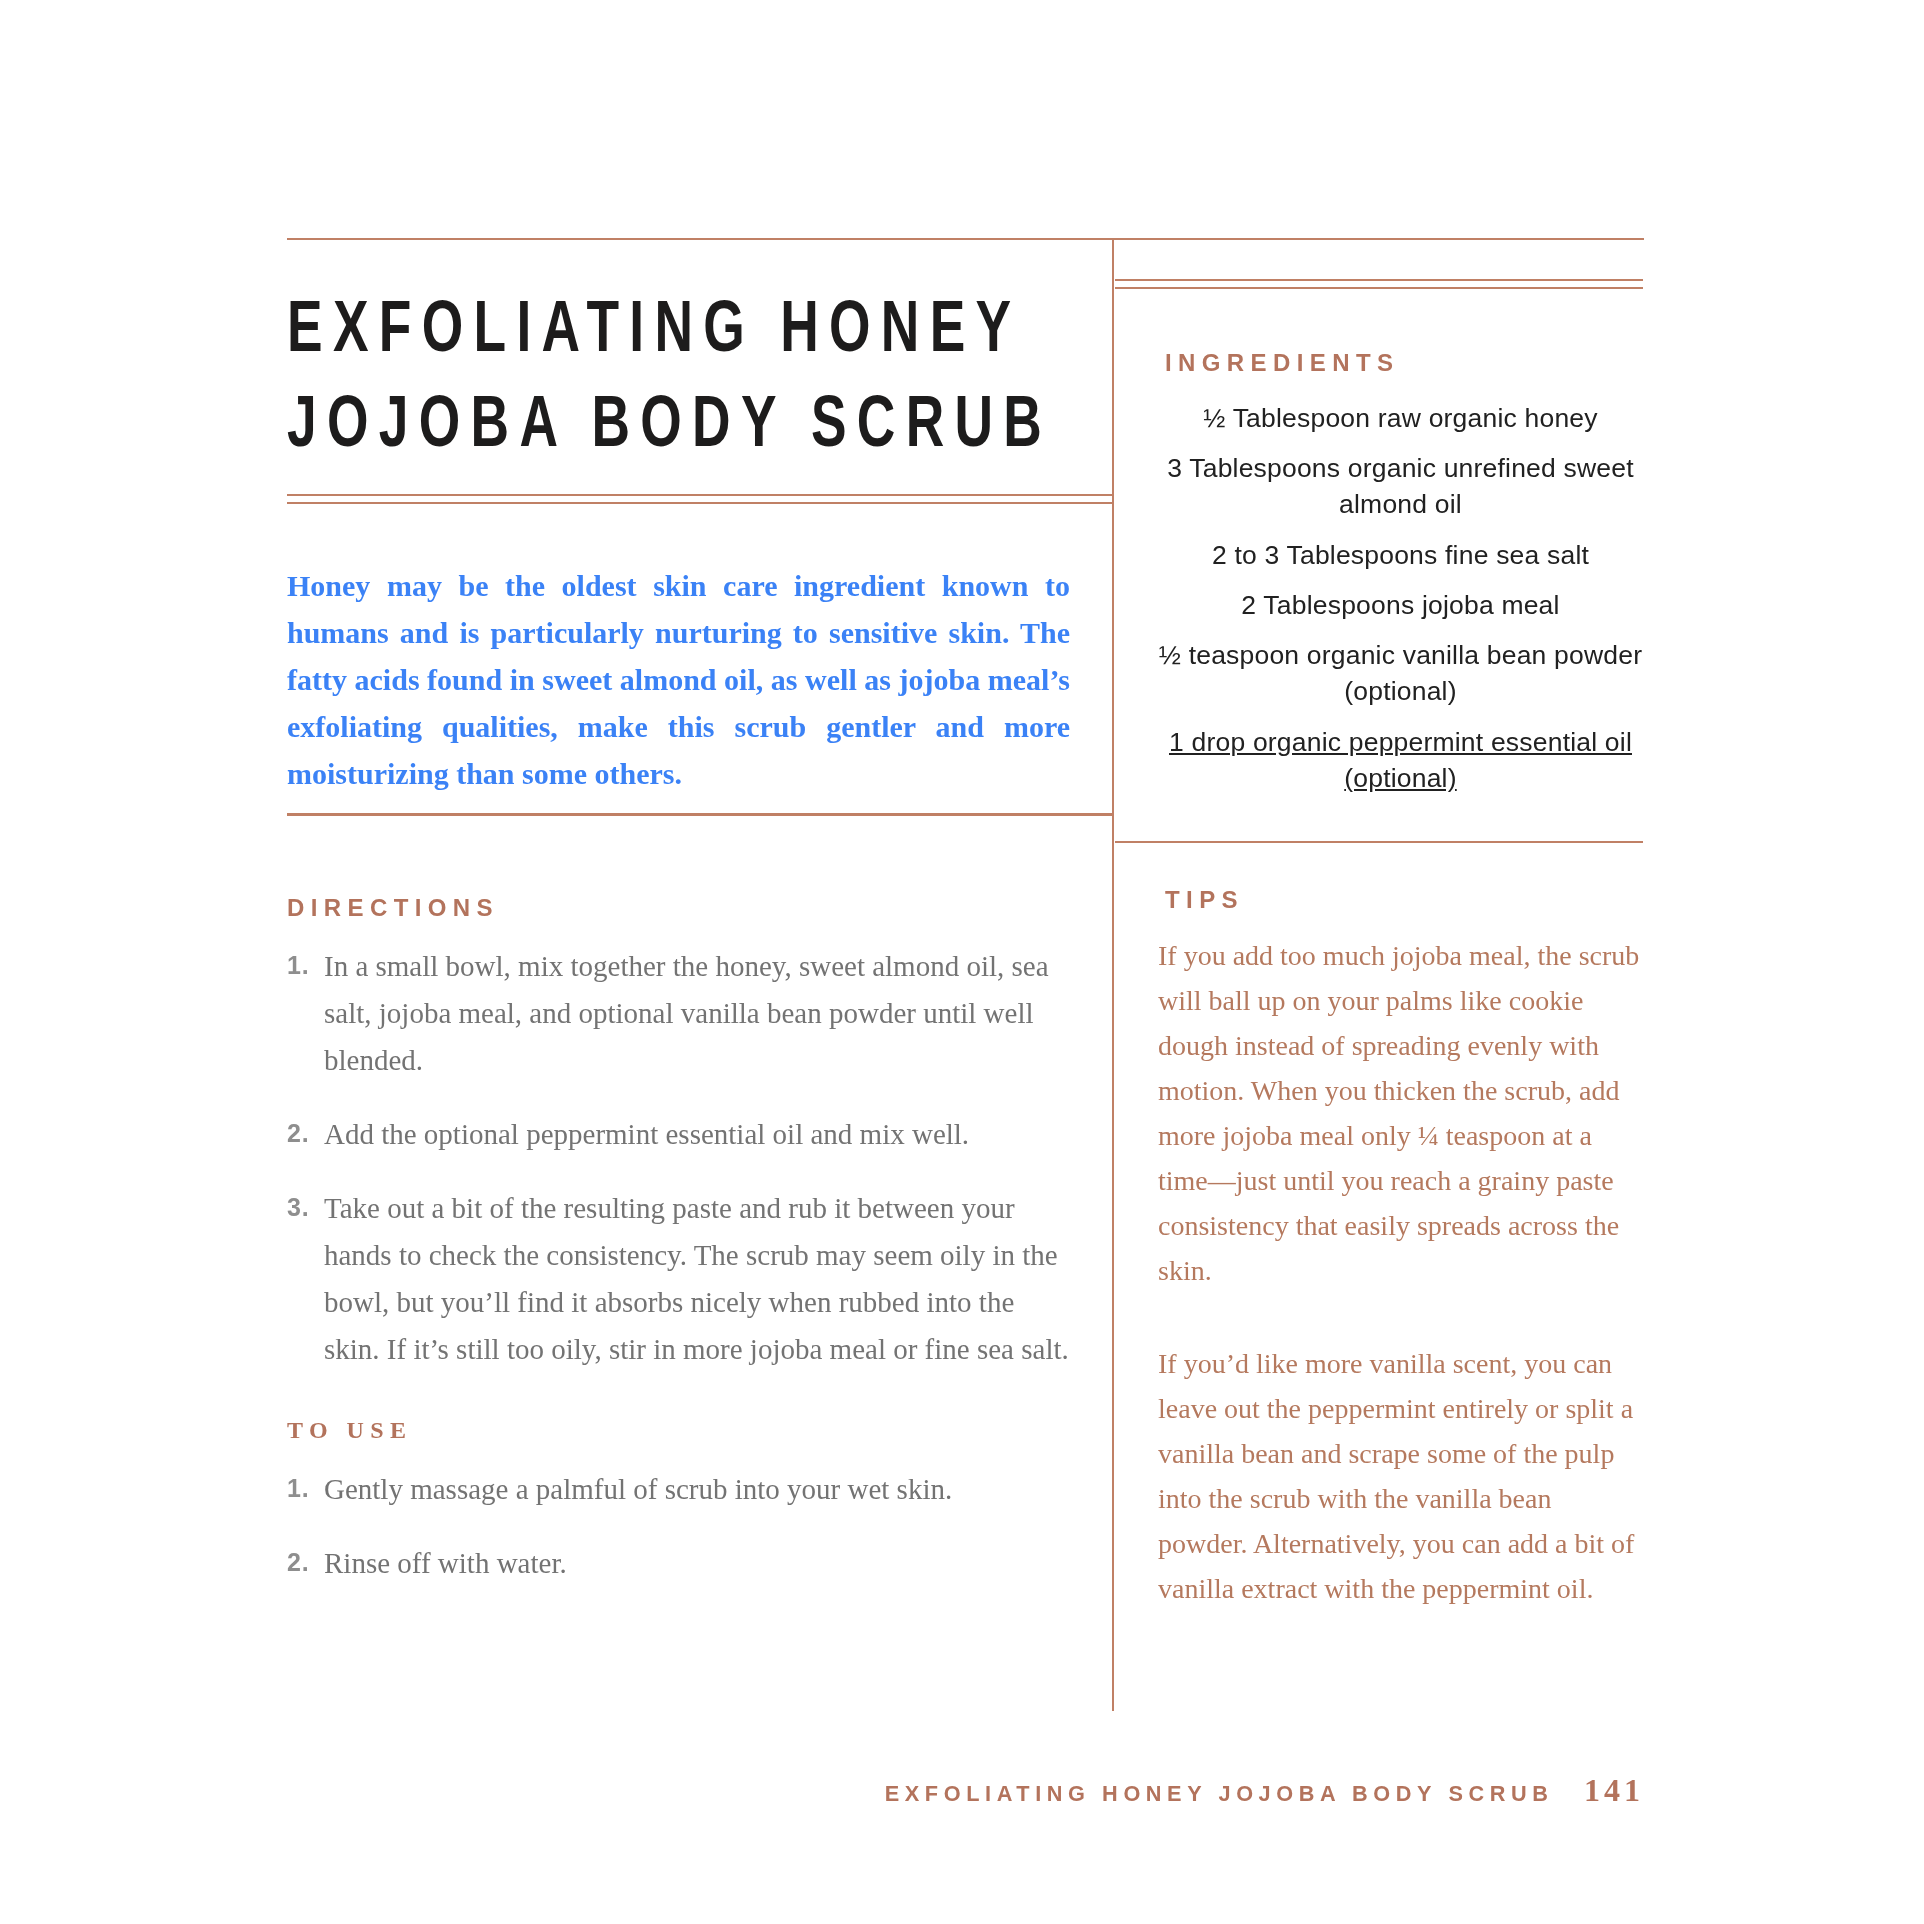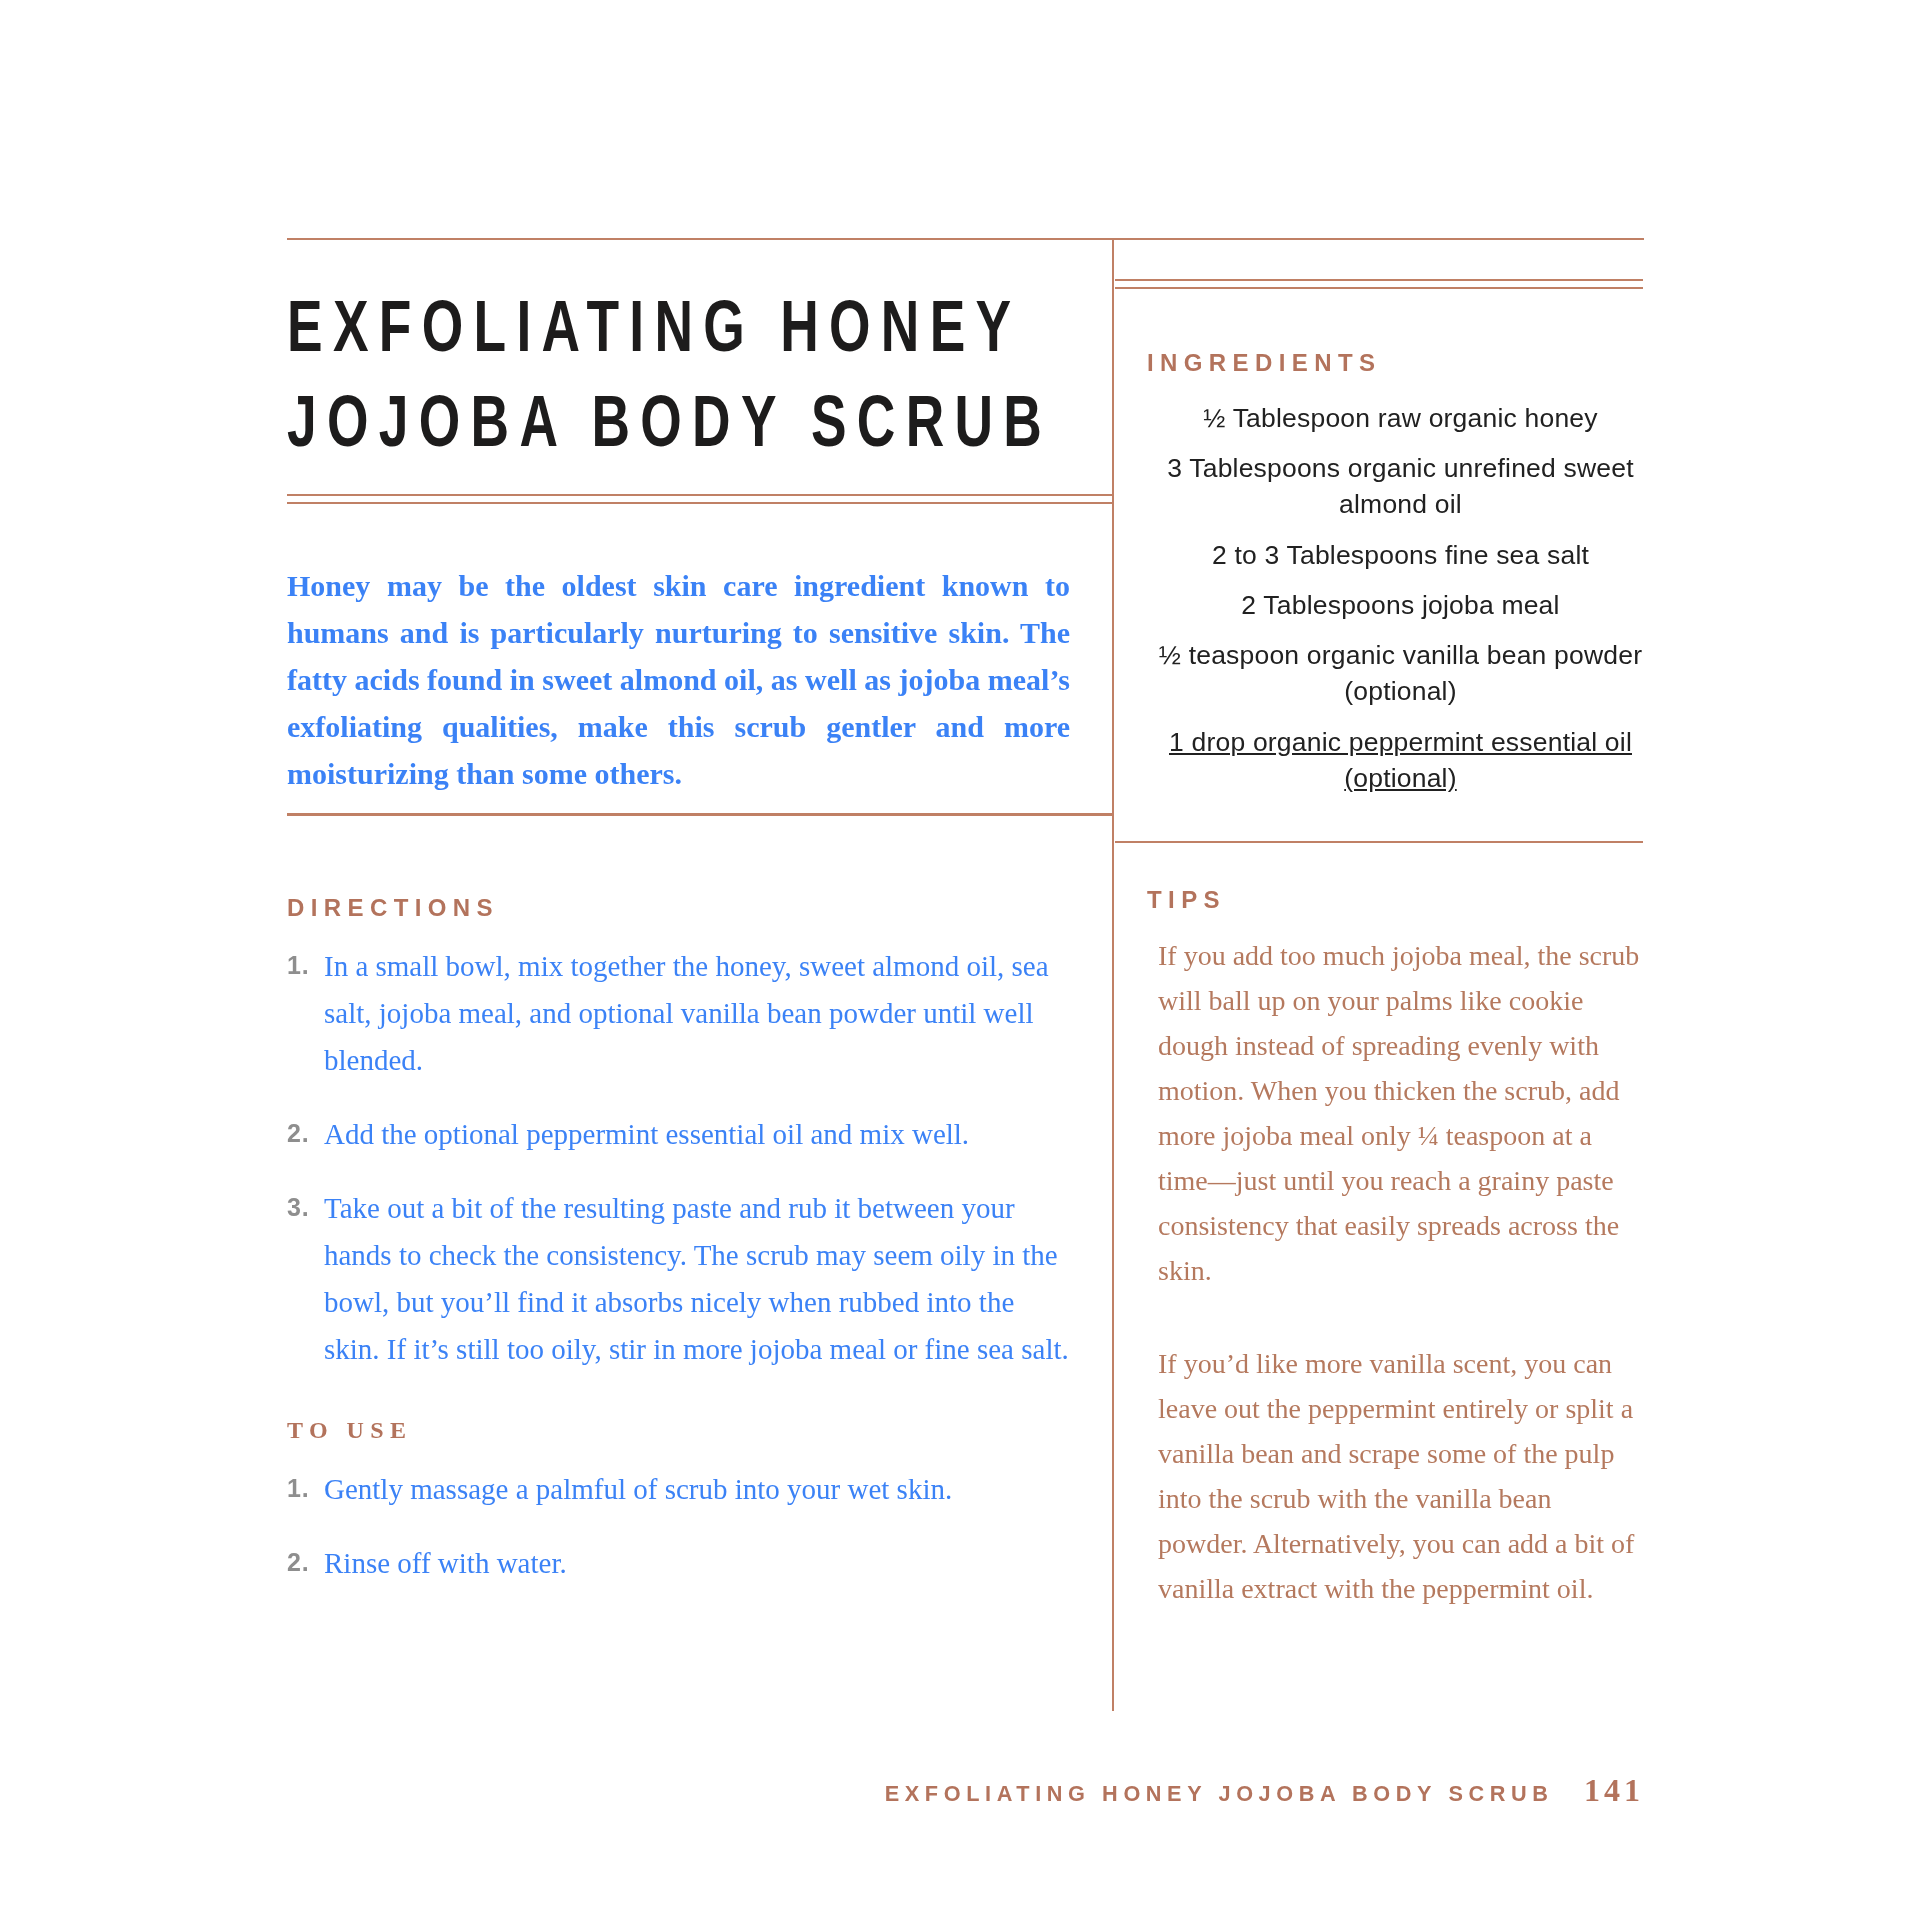--- a/index.html
+++ b/index.html
@@ -39,26 +39,26 @@
   .col-left .sec-heading { margin-top:77px; }
   .col-left .sec-heading.mt-sm { margin-top:43px;font-family:Liberation Serif, serif; }
 
   .steps { margin-top:21px; padding-right:42px; }
   .step  { display:flex; margin-bottom:27px; }
   .step:last-child { margin-bottom:0; }
   .step-num {
     flex:0 0 37px; font:700 25px/45px "Liberation Sans", sans-serif;
     color:var(--step-num,#8e8e8e); letter-spacing:0.8px;
   }
-  .step-text { flex:1; font:400 29px/47px "Liberation Serif", serif; color:#3b82f6; }
+  .step-text { flex:1; font:400 29px/47px "Liberation Serif", serif; color:#737373; }
 
   
   .yield { margin:30.5px 0 0 43px; font:700 34px/42px "Liberation Serif", serif; color:var(--ink,#1d1c1c); }
   .col-right .double-rule { margin-top:38px; }
-  .col-right .sec-heading { margin-top:59px; padding-left:32px; }
+  .col-right .sec-heading { margin-top:59px; padding-left:50px; }
   .col-right .sec-heading.tips-h { margin-top:42px; }
   .ingredients { margin:22.5px 0 0 43px;text-align:center; }
   .ingredient {
     font:400 26.5px/36px "Liberation Sans", sans-serif;
     color:#212121; letter-spacing:0.2px; margin-bottom:14.4px;
   }
   .ingredient:last-child { margin-bottom:0;text-decoration:underline; }
   .col-right .single-rule { margin-top:45px; }
   .tips { margin:19px 0 0 43px; }
   .tip-para { font:400 28px/45px "Liberation Serif", serif; color:var(--tips-ink,#b5795e); margin-bottom:48px; }

